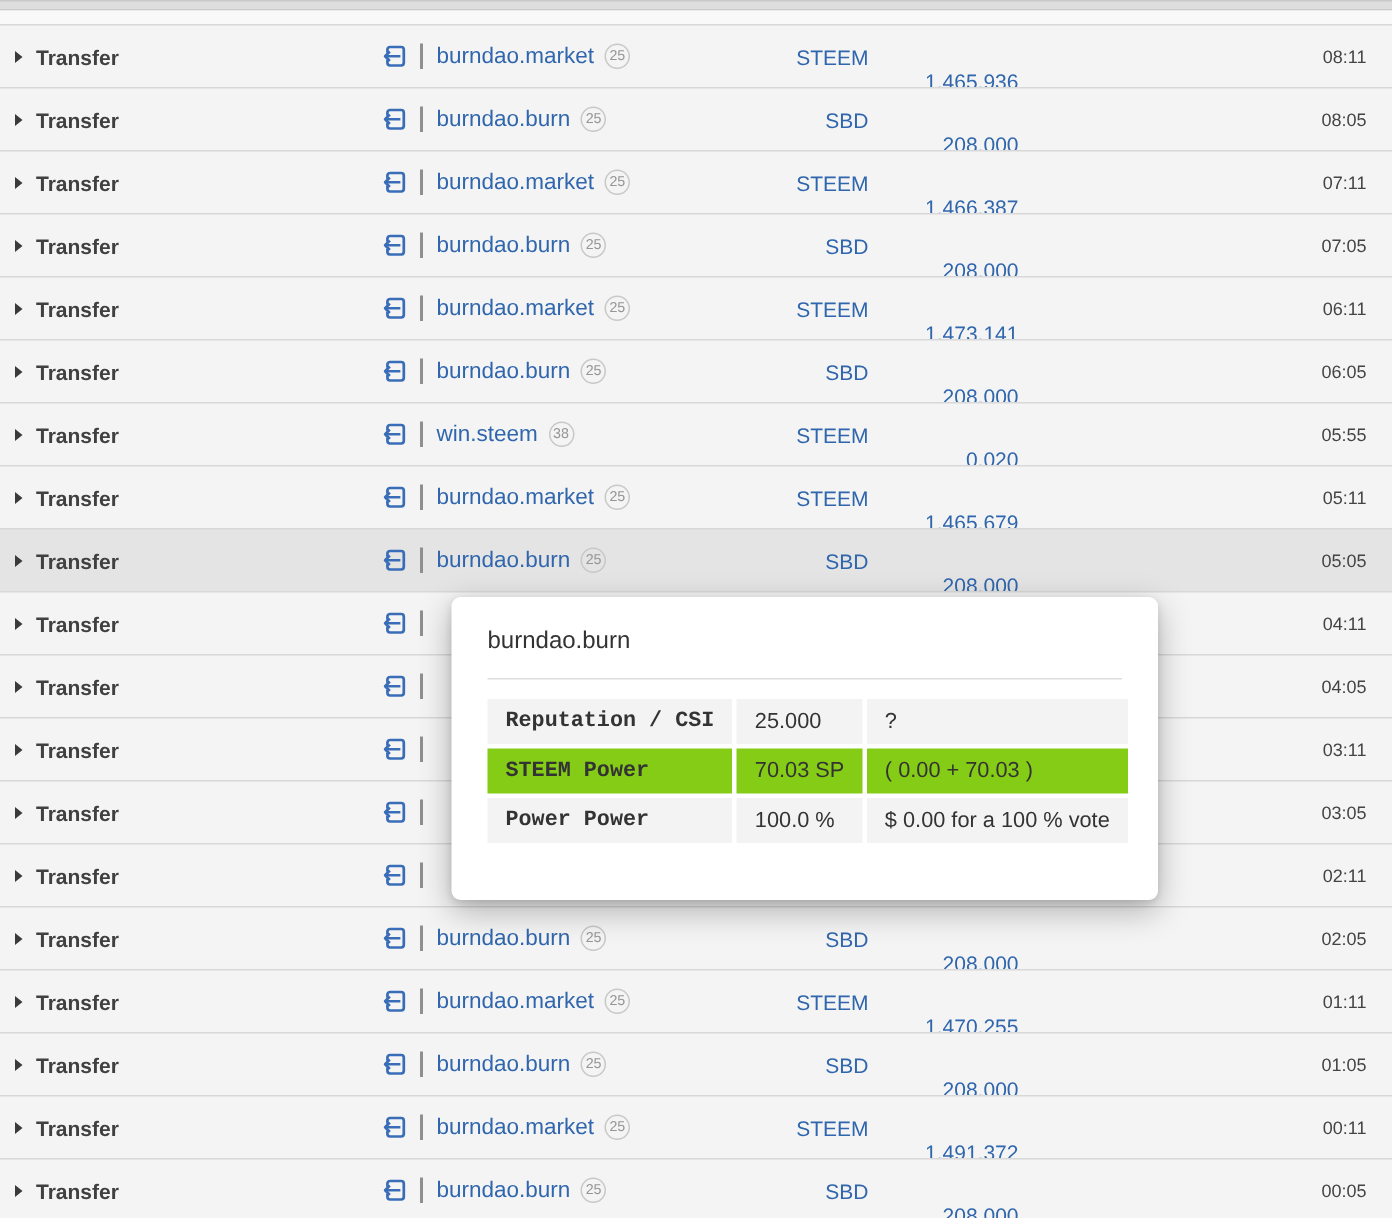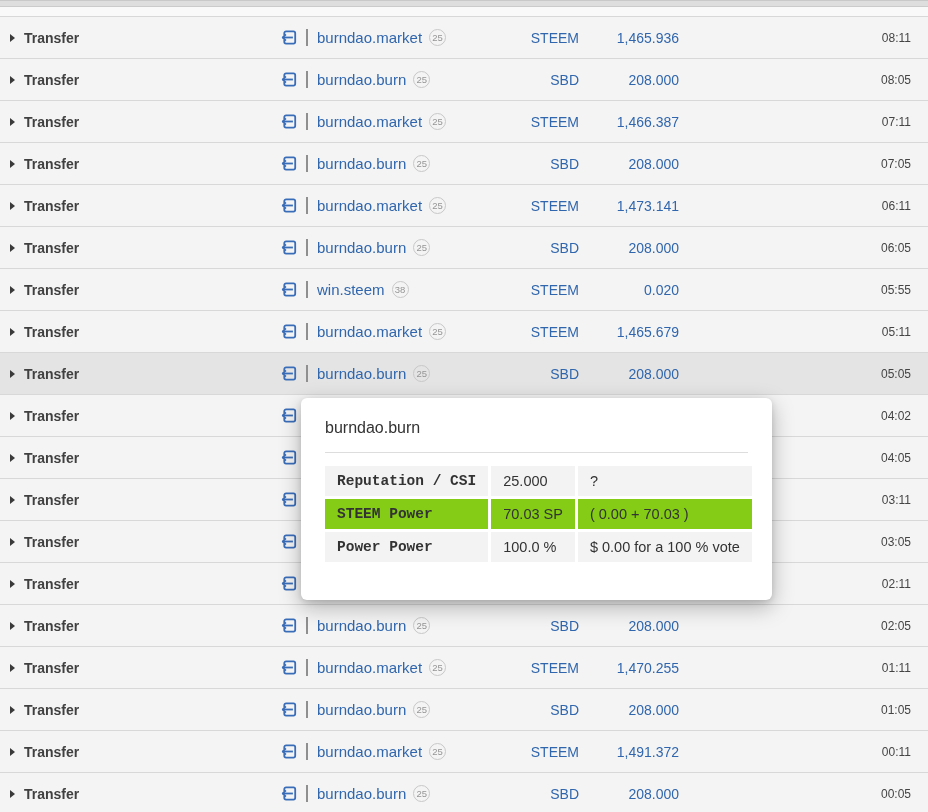--- a/index.html
+++ b/index.html
@@ -12,27 +12,27 @@
   body{font-family:"Liberation Sans","DejaVu Sans",sans-serif;background:var(--page-bg);position:relative;}
 
   .top-bar{height:7px;background:#dedede;border-top:1px solid #c9c9c9;border-bottom:1px solid #cbcbcb;}
   .top-gap{height:9px;background:var(--page-bg);}
 
   .row{position:relative;height:42px;background:var(--row-bg);border-top:1px solid var(--sep);}
   .row.highlighted{background:var(--row-hl);}
   .col-op{position:absolute;left:10px;top:0;height:100%;display:flex;align-items:center;cursor:pointer;}
   .tri{width:0;height:0;border-left:5px solid #3a3a3a;border-top:4px solid transparent;border-bottom:4px solid transparent;margin-right:9px;}
   .op-label{font-size:14px;font-weight:700;color:var(--text-dark);}
-  .col-entity{position:absolute;left:280px;top:0;height:100%;display:flex;align-items:center;text-align:right;}
+  .col-entity{position:absolute;left:254px;top:0;height:100%;display:flex;align-items:center;text-align:right;}
   .xfer-icon{width:19px;height:19px;display:block;}
   .pipe{width:2px;height:17px;background:#8f8f8f;margin:0 9px 0 7px;}
   .account{font-size:15px;color:var(--link-blue);text-decoration:none;cursor:pointer;}
   .account-badge{display:inline-flex;align-items:center;justify-content:center;width:17px;height:17px;border:1px solid var(--badge-border);border-radius:50%;font-size:9.5px;color:var(--badge-text);margin-left:7px;}
   .col-currency{position:absolute;left:470px;top:0;width:109px;height:100%;display:flex;align-items:center;justify-content:flex-end;font-size:14px;color:var(--link-blue);}
-  .col-amount{position:absolute;left:555px;top:0;width:124px;height:100%;display:flex;align-items:center;justify-content:flex-end;font-size:14px;color:var(--link-blue);}
+  .col-amount{position:absolute;left:555px;top:16px;width:124px;height:100%;display:flex;align-items:center;justify-content:flex-end;font-size:14px;color:var(--link-blue);text-decoration:underline;}
   .col-time{position:absolute;left:795px;top:0;width:116px;height:100%;display:flex;align-items:center;justify-content:flex-end;font-size:12px;color:var(--time-col);}
 
   .popover{position:absolute;left:301px;top:398px;width:471px;height:202px;background:#ffffff;border-radius:6px;box-shadow:0 7px 22px rgba(0,0,0,.28),0 2px 6px rgba(0,0,0,.12);padding:21px 24px 0 24px;z-index:50;}
   .popover-title{font-size:16px;color:#333333;}
   .popover-divider{border:none;border-top:1px solid #dddddd;margin:15px 0 10px 0;}
   .popover-table{width:100%;border-collapse:separate;border-spacing:3px;margin-left:-3px;margin-right:-3px;}
   .popover-table td{padding:7px 12px;font-size:14.5px;color:#333333;background:#f3f3f3;white-space:nowrap;}
   .popover-table tr.hl td{background:#84cc16;}
   .popover-table td.lbl{font-weight:700;width:34%;font-family:Liberation Mono, monospace;}
   .popover-table td.val{width:22%;}
@@ -226,21 +226,21 @@
         <path d="M4.5 7.5 V5.4 A1.9 1.9 0 0 1 6.4 3.5 H14.1 A1.9 1.9 0 0 1 16 5.4 V14.6 A1.9 1.9 0 0 1 14.1 16.5 H6.4 A1.9 1.9 0 0 1 4.5 14.6 V12.5" fill="none" stroke="#3a6db8" stroke-width="1.9"></path>
         <path d="M13.6 10 H3" fill="none" stroke="#3a6db8" stroke-width="1.9"></path>
         <path d="M6.2 6.7 L2.9 10 L6.2 13.3" fill="none" stroke="#3a6db8" stroke-width="1.9" stroke-linejoin="round"></path>
       </svg>
       <span class="pipe"></span>
       <a class="account"></a>
 
     </div>
     <div class="col-currency"></div>
     <div class="col-amount"></div>
-    <div class="col-time">04:02</div>
+    <div class="col-time">04:11</div>
   </div>
     <div class="row">
     <div class="col-op">
       <span class="tri"></span>
       <span class="op-label">Transfer</span>
     </div>
     <div class="col-entity">
       <svg class="xfer-icon" viewBox="0 0 20 20">
         <path d="M4.5 7.5 V5.4 A1.9 1.9 0 0 1 6.4 3.5 H14.1 A1.9 1.9 0 0 1 16 5.4 V14.6 A1.9 1.9 0 0 1 14.1 16.5 H6.4 A1.9 1.9 0 0 1 4.5 14.6 V12.5" fill="none" stroke="#3a6db8" stroke-width="1.9"></path>
         <path d="M13.6 10 H3" fill="none" stroke="#3a6db8" stroke-width="1.9"></path>

